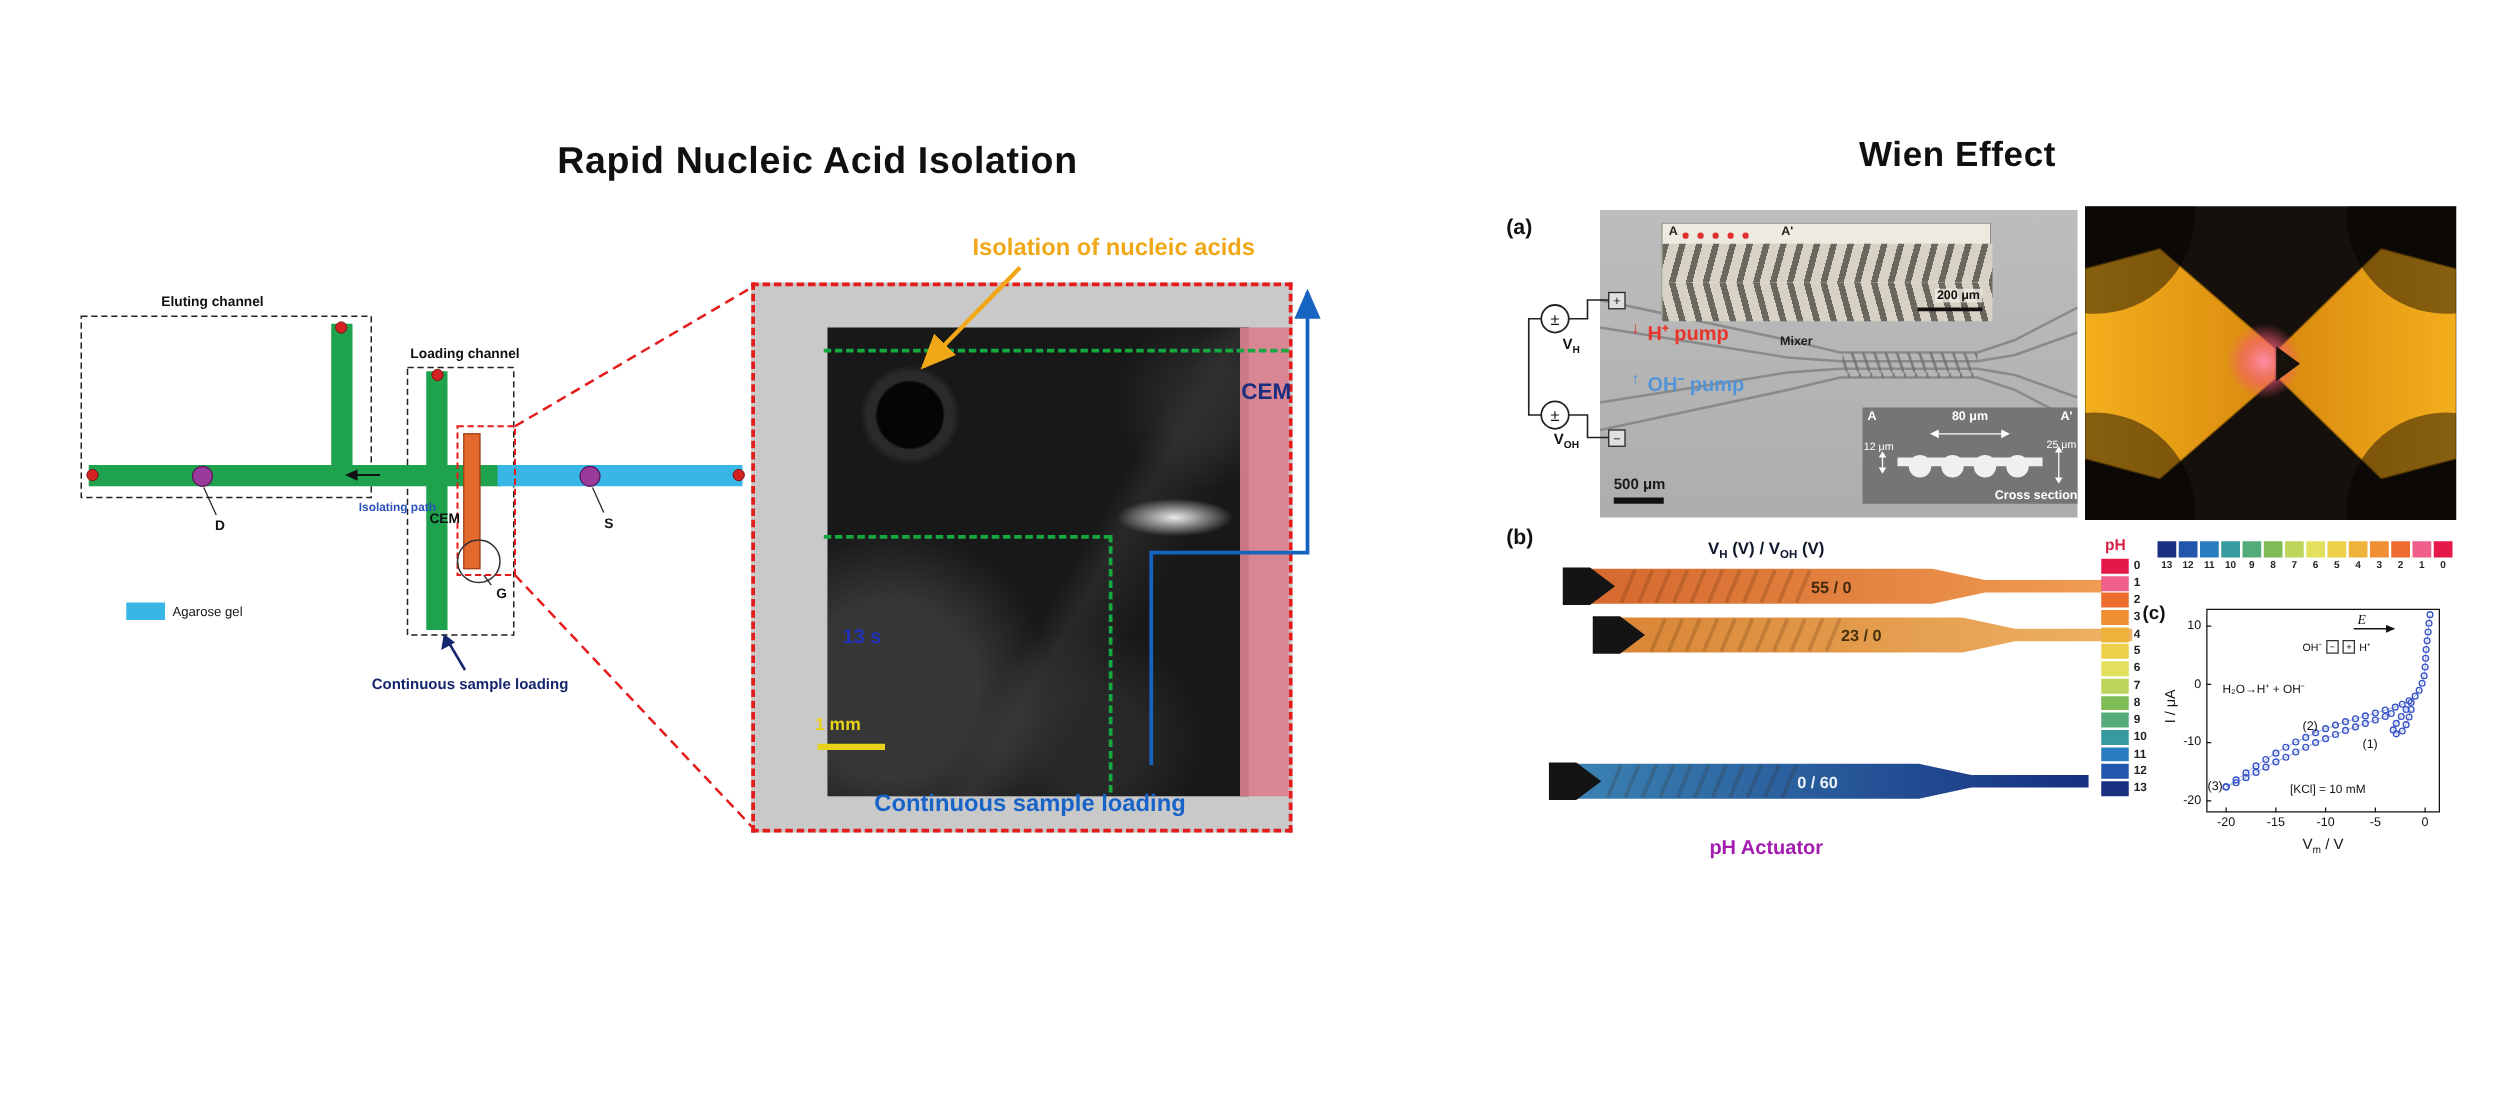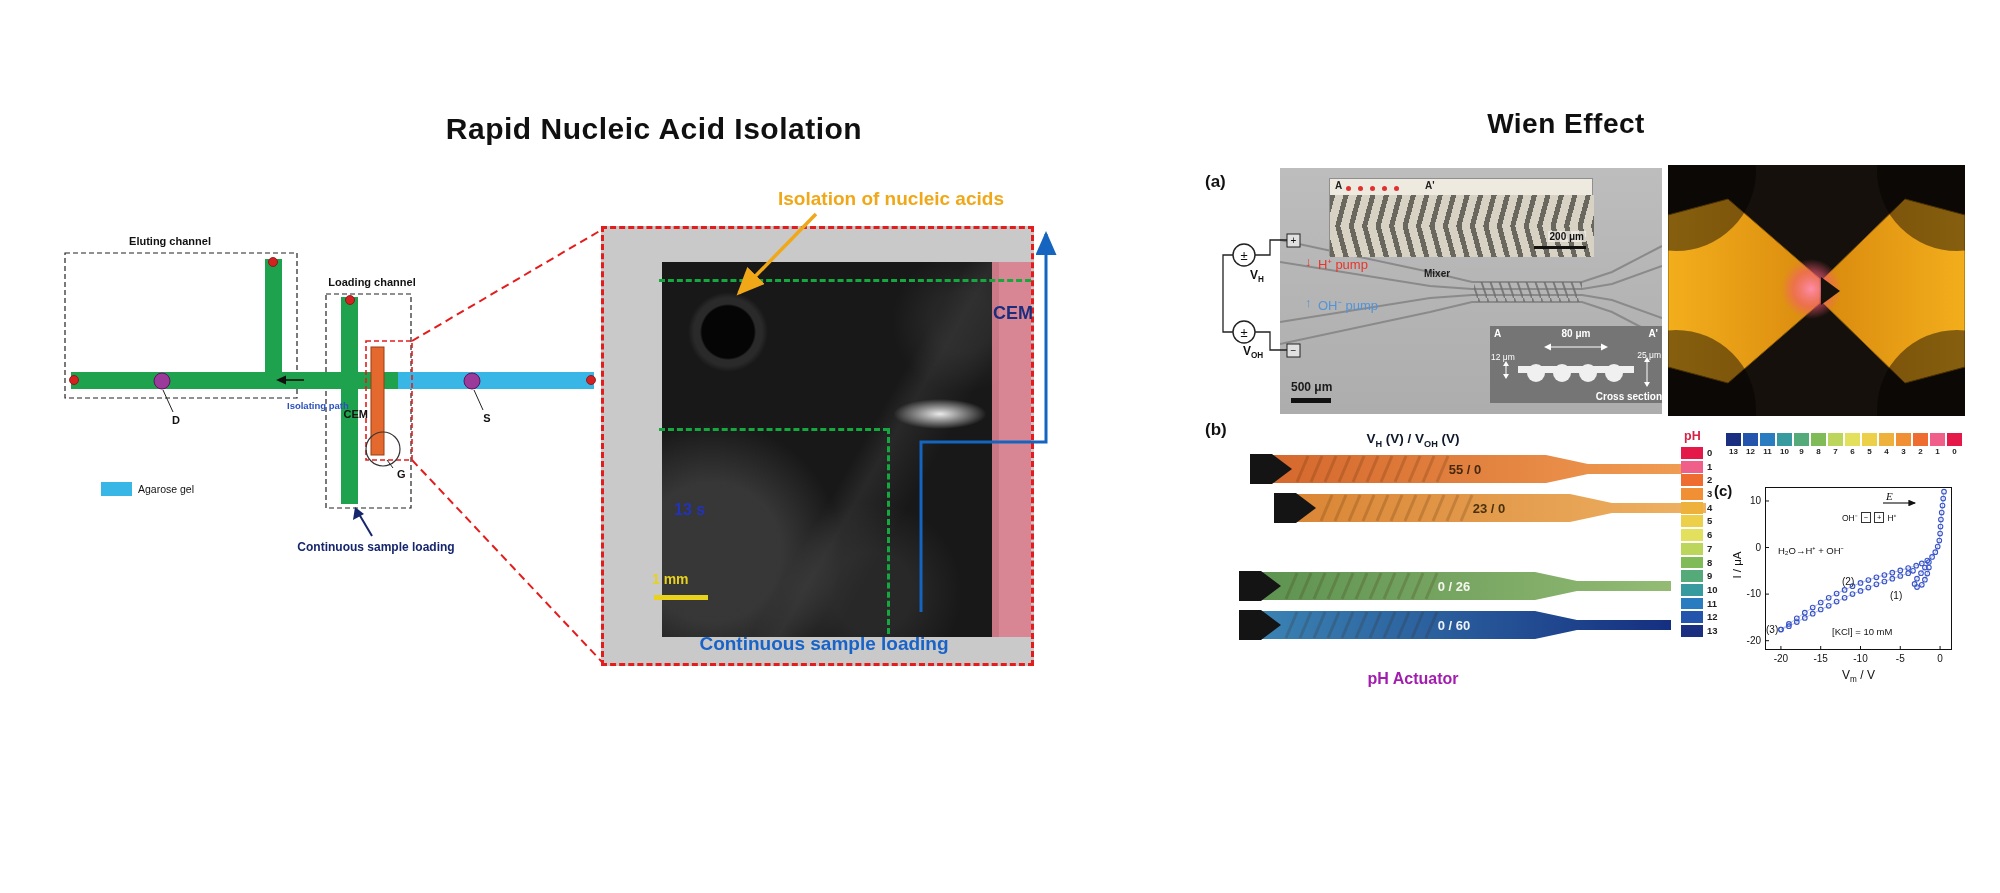--- a/index.html
+++ b/index.html
@@ -36,21 +36,21 @@
   .gvline{position:absolute;border-left:3px dashed #14a83e}
   .inset-cem{position:absolute;left:389px;top:74px;font-weight:bold;font-size:18px;color:#1b2d7e}
   .inset-time{position:absolute;left:70px;top:272px;font-weight:bold;font-size:16px;color:#2233bb}
   .inset-scale-label{position:absolute;left:48px;top:342px;font-weight:bold;font-size:14px;color:#e8d21c}
   .inset-scale-bar{position:absolute;left:50px;top:366px;width:54px;height:5px;background:#e8d21c}
   .inset-loading{position:absolute;left:40px;top:404px;width:360px;text-align:center;font-weight:bold;font-size:19px;color:#1763c8}
   .isolation-label{position:absolute;left:756px;top:188px;width:270px;text-align:center;font-weight:bold;font-size:19px;color:#f0a818}
   
   .panel-label{position:absolute;font-weight:bold;font-size:17px;color:#111}
   .photo-a{position:absolute;left:1280px;top:168px;width:382px;height:246px;background:linear-gradient(#bdbdbd,#adadad);overflow:hidden}
-  .pump{position:absolute;font-weight:normal;font-size:13px}
+  .pump{position:absolute;font-weight:bold;font-size:16px}
   .pump-arrow{position:absolute;font-weight:bold;font-size:13px}
   .mixer-label{position:absolute;left:1424px;top:268px;font-weight:bold;font-size:10px;color:#1d1d1d}
   .vlabel{position:absolute;font-weight:bold;font-size:12px;color:#111}
   .inset-a{position:absolute;left:1329px;top:178px;width:264px;height:78px;background:#efeae0;border:1px solid #8f8f8f}
   .chevband{position:absolute;left:0;width:264px;height:31px}
   .band1{top:16px;background:repeating-linear-gradient(105deg,#6a675f 0 5px,#d8d2c4 5px 13px)}
   .band2{top:47px;background:repeating-linear-gradient(75deg,#6a675f 0 5px,#d8d2c4 5px 13px)}
   .inset-a-letter{position:absolute;font-weight:bold;font-size:10px;color:#222}
   .adots{position:absolute;left:16px;top:7px;display:flex;gap:7px}
   .adot{width:5px;height:5px;border-radius:50%;background:#e03030}
@@ -273,32 +273,20 @@
           <defs>
             <linearGradient id="sg1" x1="0" y1="0" x2="1" y2="0">
               <stop offset="0" stop-color="#d98434"></stop>
               <stop offset="1" stop-color="#eeb264"></stop>
             </linearGradient>
           </defs>
           <polygon points="6,4 296,4 338,13 432,13 432,23 338,23 296,32 6,32" fill="url(#sg1)"></polygon>
           <path d="M58 5 l-11 26 M72 5 l-11 26 M86 5 l-11 26 M100 5 l-11 26 M114 5 l-11 26 M128 5 l-11 26 M142 5 l-11 26 M156 5 l-11 26 M170 5 l-11 26 M184 5 l-11 26 M198 5 l-11 26 " stroke="rgba(60,30,0,0.18)" stroke-width="3" fill="none"></path>
           <polygon points="0,3 22,3 42,18 22,33 0,33" fill="#141414"></polygon>
           <text x="215" y="23" text-anchor="middle" font-size="13" font-weight="bold" fill="#47310f" font-family="Liberation Sans, sans-serif">23 / 0</text>
-        </svg></div>
-      <div class="strip" style="top: 117px;"><svg width="432" height="36" viewBox="0 0 432 36">
-          <defs>
-            <linearGradient id="sg3" x1="0" y1="0" x2="1" y2="0">
-              <stop offset="0" stop-color="#5c9150"></stop>
-              <stop offset="1" stop-color="#93bb74"></stop>
-            </linearGradient>
-          </defs>
-          <polygon points="6,4 296,4 338,13 432,13 432,23 338,23 296,32 6,32" fill="url(#sg3)"></polygon>
-          <path d="M58 5 l-11 26 M72 5 l-11 26 M86 5 l-11 26 M100 5 l-11 26 M114 5 l-11 26 M128 5 l-11 26 M142 5 l-11 26 M156 5 l-11 26 M170 5 l-11 26 M184 5 l-11 26 M198 5 l-11 26 " stroke="rgba(60,30,0,0.18)" stroke-width="3" fill="none"></path>
-          <polygon points="0,3 22,3 42,18 22,33 0,33" fill="#141414"></polygon>
-          <text x="215" y="23" text-anchor="middle" font-size="13" font-weight="bold" fill="#f4f6ee" font-family="Liberation Sans, sans-serif">0 / 26</text>
         </svg></div>
       <div class="strip" style="top: 156px;"><svg width="432" height="36" viewBox="0 0 432 36">
           <defs>
             <linearGradient id="sg4" x1="0" y1="0" x2="1" y2="0">
               <stop offset="0" stop-color="#3c86b5"></stop>
               <stop offset="1" stop-color="#152f80"></stop>
             </linearGradient>
           </defs>
           <polygon points="6,4 296,4 338,13 432,13 432,23 338,23 296,32 6,32" fill="url(#sg4)"></polygon>
           <path d="M58 5 l-11 26 M72 5 l-11 26 M86 5 l-11 26 M100 5 l-11 26 M114 5 l-11 26 M128 5 l-11 26 M142 5 l-11 26 M156 5 l-11 26 M170 5 l-11 26 M184 5 l-11 26 M198 5 l-11 26 " stroke="rgba(60,30,0,0.18)" stroke-width="3" fill="none"></path>

